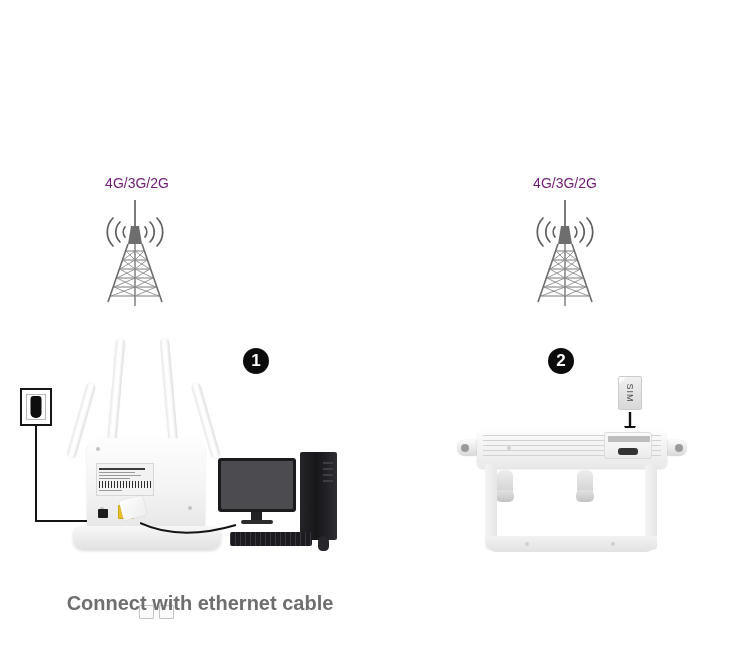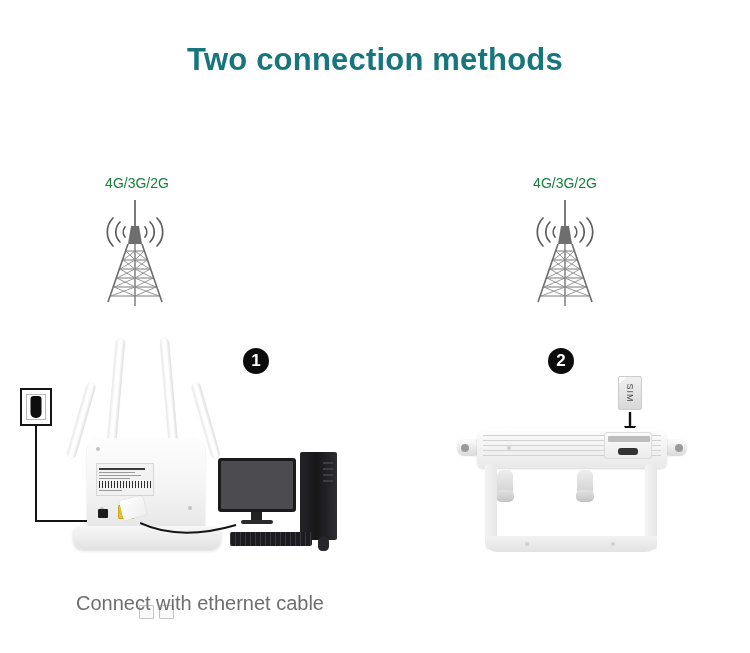--- a/index.html
+++ b/index.html
@@ -47,21 +47,21 @@
     top: 150px;
     height: 470px;
   }
   .panel-left  { left: 0px;   width: 380px; }
   .panel-right { left: 380px; width: 370px; }
   .tower-label {
     position: absolute;
     width: 160px;
     text-align: center;
     font-size: 14px;
-    color: #15803d;
+    color: #701a75;
     font-family: "Liberation Sans", sans-serif;
   }
   .tower-svg { position: absolute; }
 
   
   .badge {
     position: absolute;
     width: 26px;
     height: 26px;
     border-radius: 50%;
@@ -72,21 +72,21 @@
     line-height: 26px;
     text-align: center;
     font-family: "Liberation Sans", sans-serif;
   }
 
   
   .caption {
     position: absolute;
     top: 592px;
     font-size: 20px;
-    font-weight: normal;
+    font-weight: bold;
     color: #6e6e6e;
     text-align: center;
   }
   .caption-left  { left: 30px;  width: 340px; }
   .caption-right { left: 400px; width: 330px; }
 
   
   .sim-box {
     position: absolute;
     left: 20px;
@@ -324,21 +324,20 @@
     white-space: nowrap;
     font-family: "Liberation Sans", sans-serif;
   }
   .sim-arrow { position: absolute; left: 621px; top: 412px; }
 </style>
 </head>
 <body>
 
 <div id="page">
 
-  <div class="title">Two connection methods</div>
 
 
   <div class="panel panel-left">
 
     <div class="tower-label" style="left:57px; top:25px;">4G/3G/2G</div>
 
     <svg class="tower-svg" style="left:80px; top:48px;" width="110" height="110" viewBox="0 0 110 110">
 
       <line x1="55" y1="2" x2="55" y2="28" stroke="#5a5a5a" stroke-width="1.6"></line>
 

